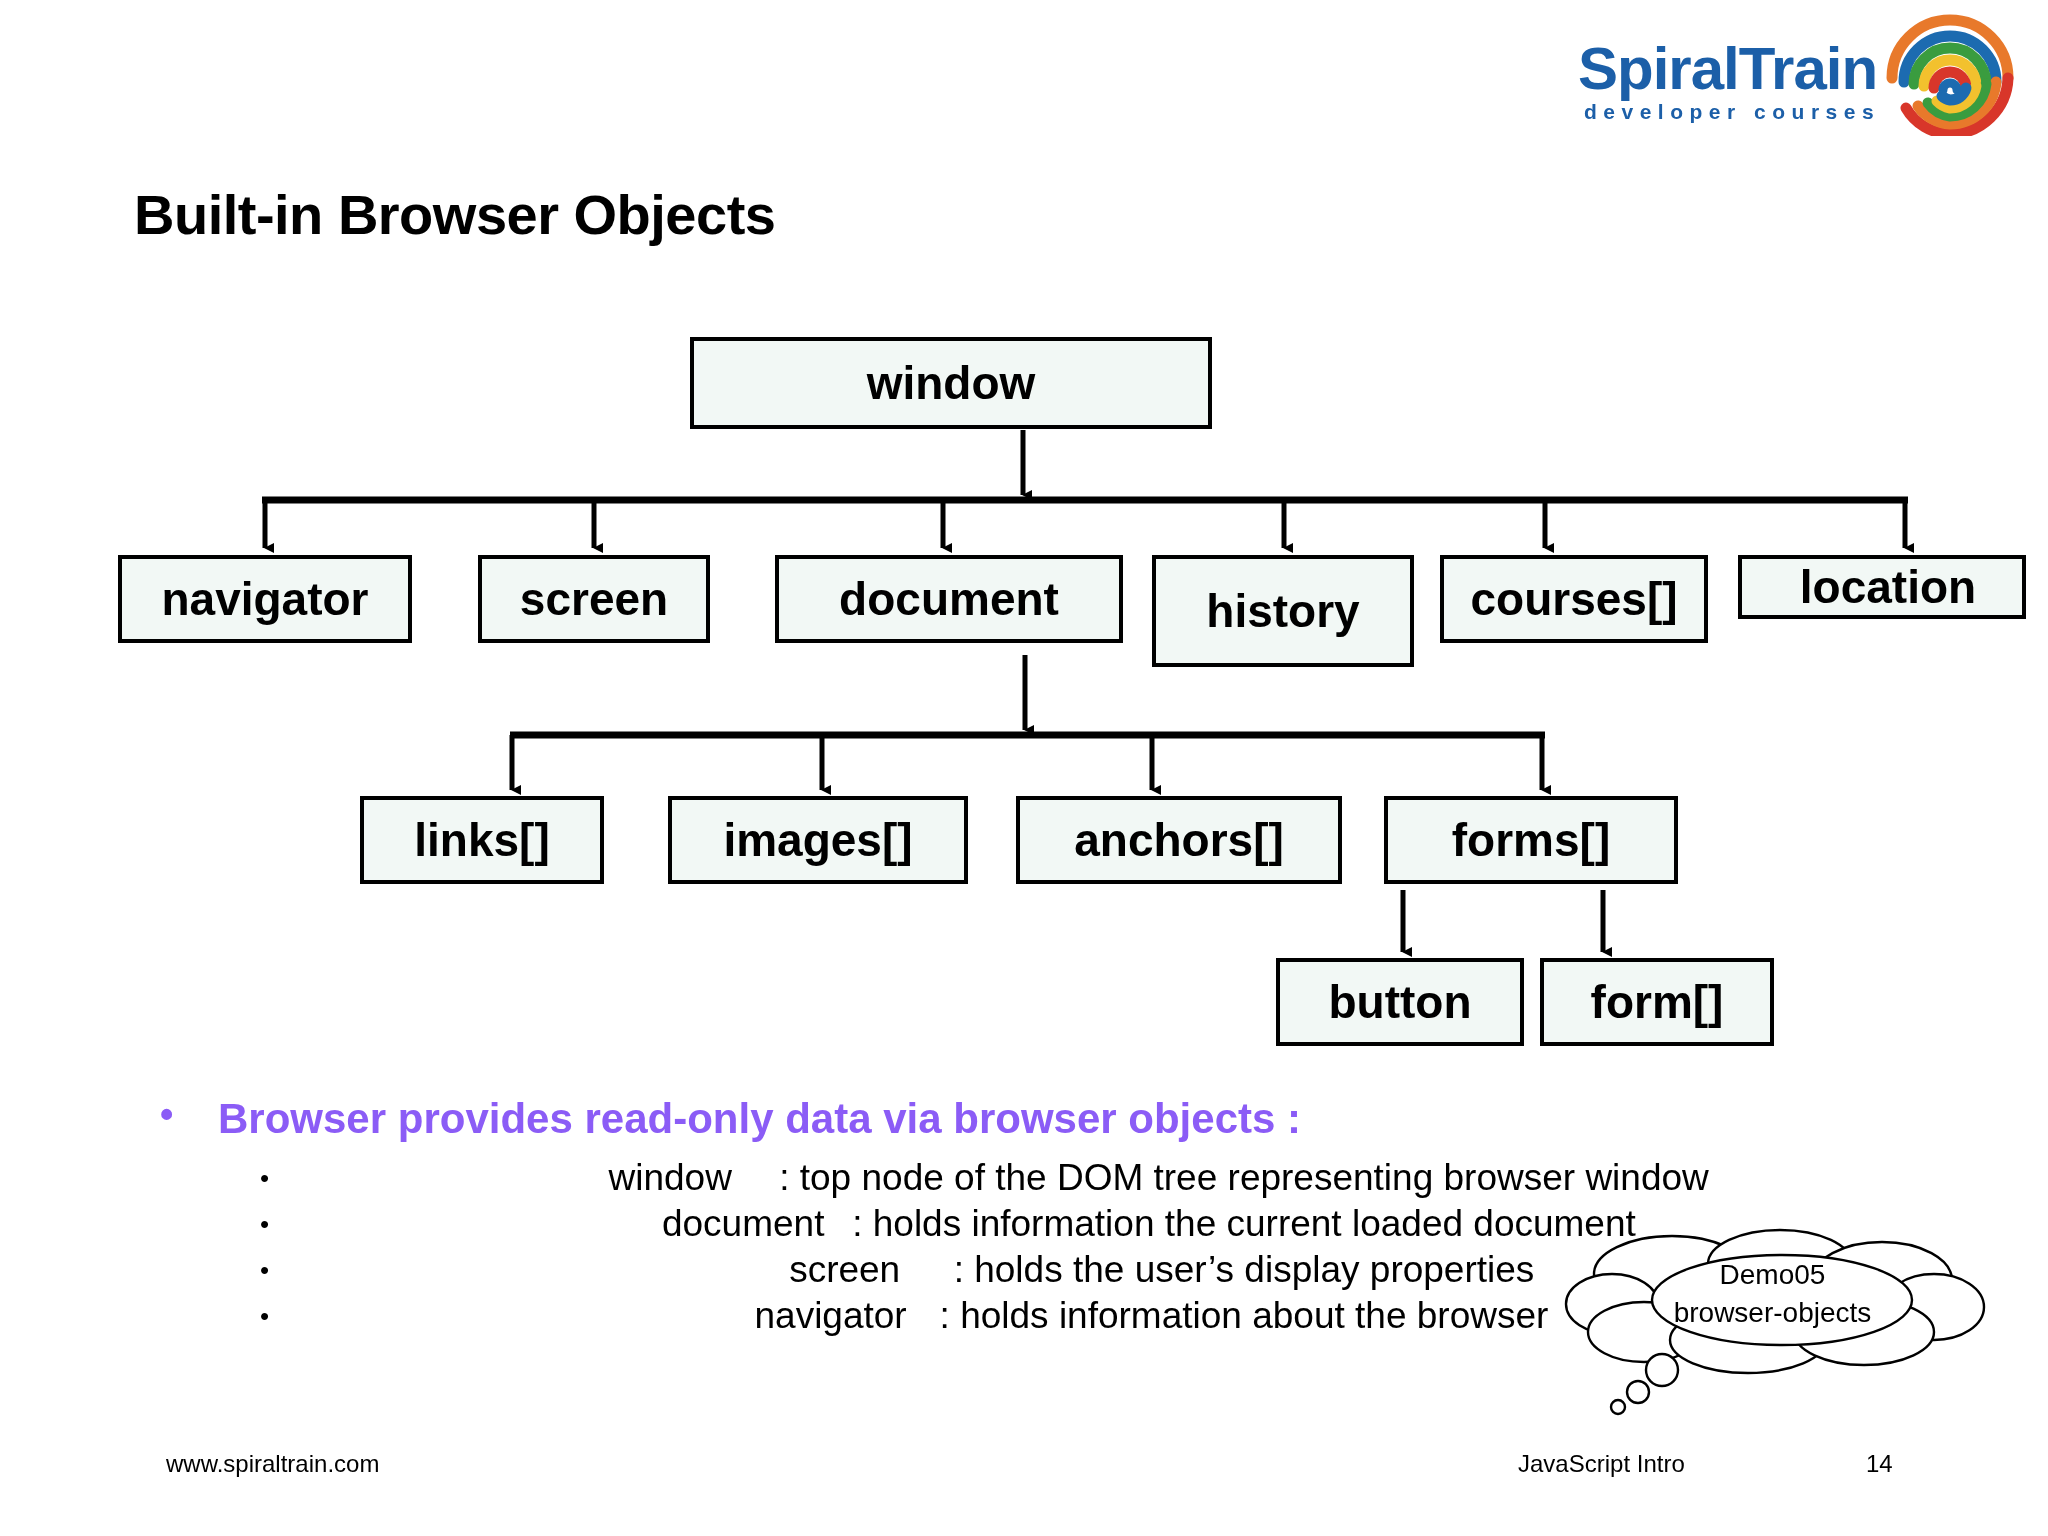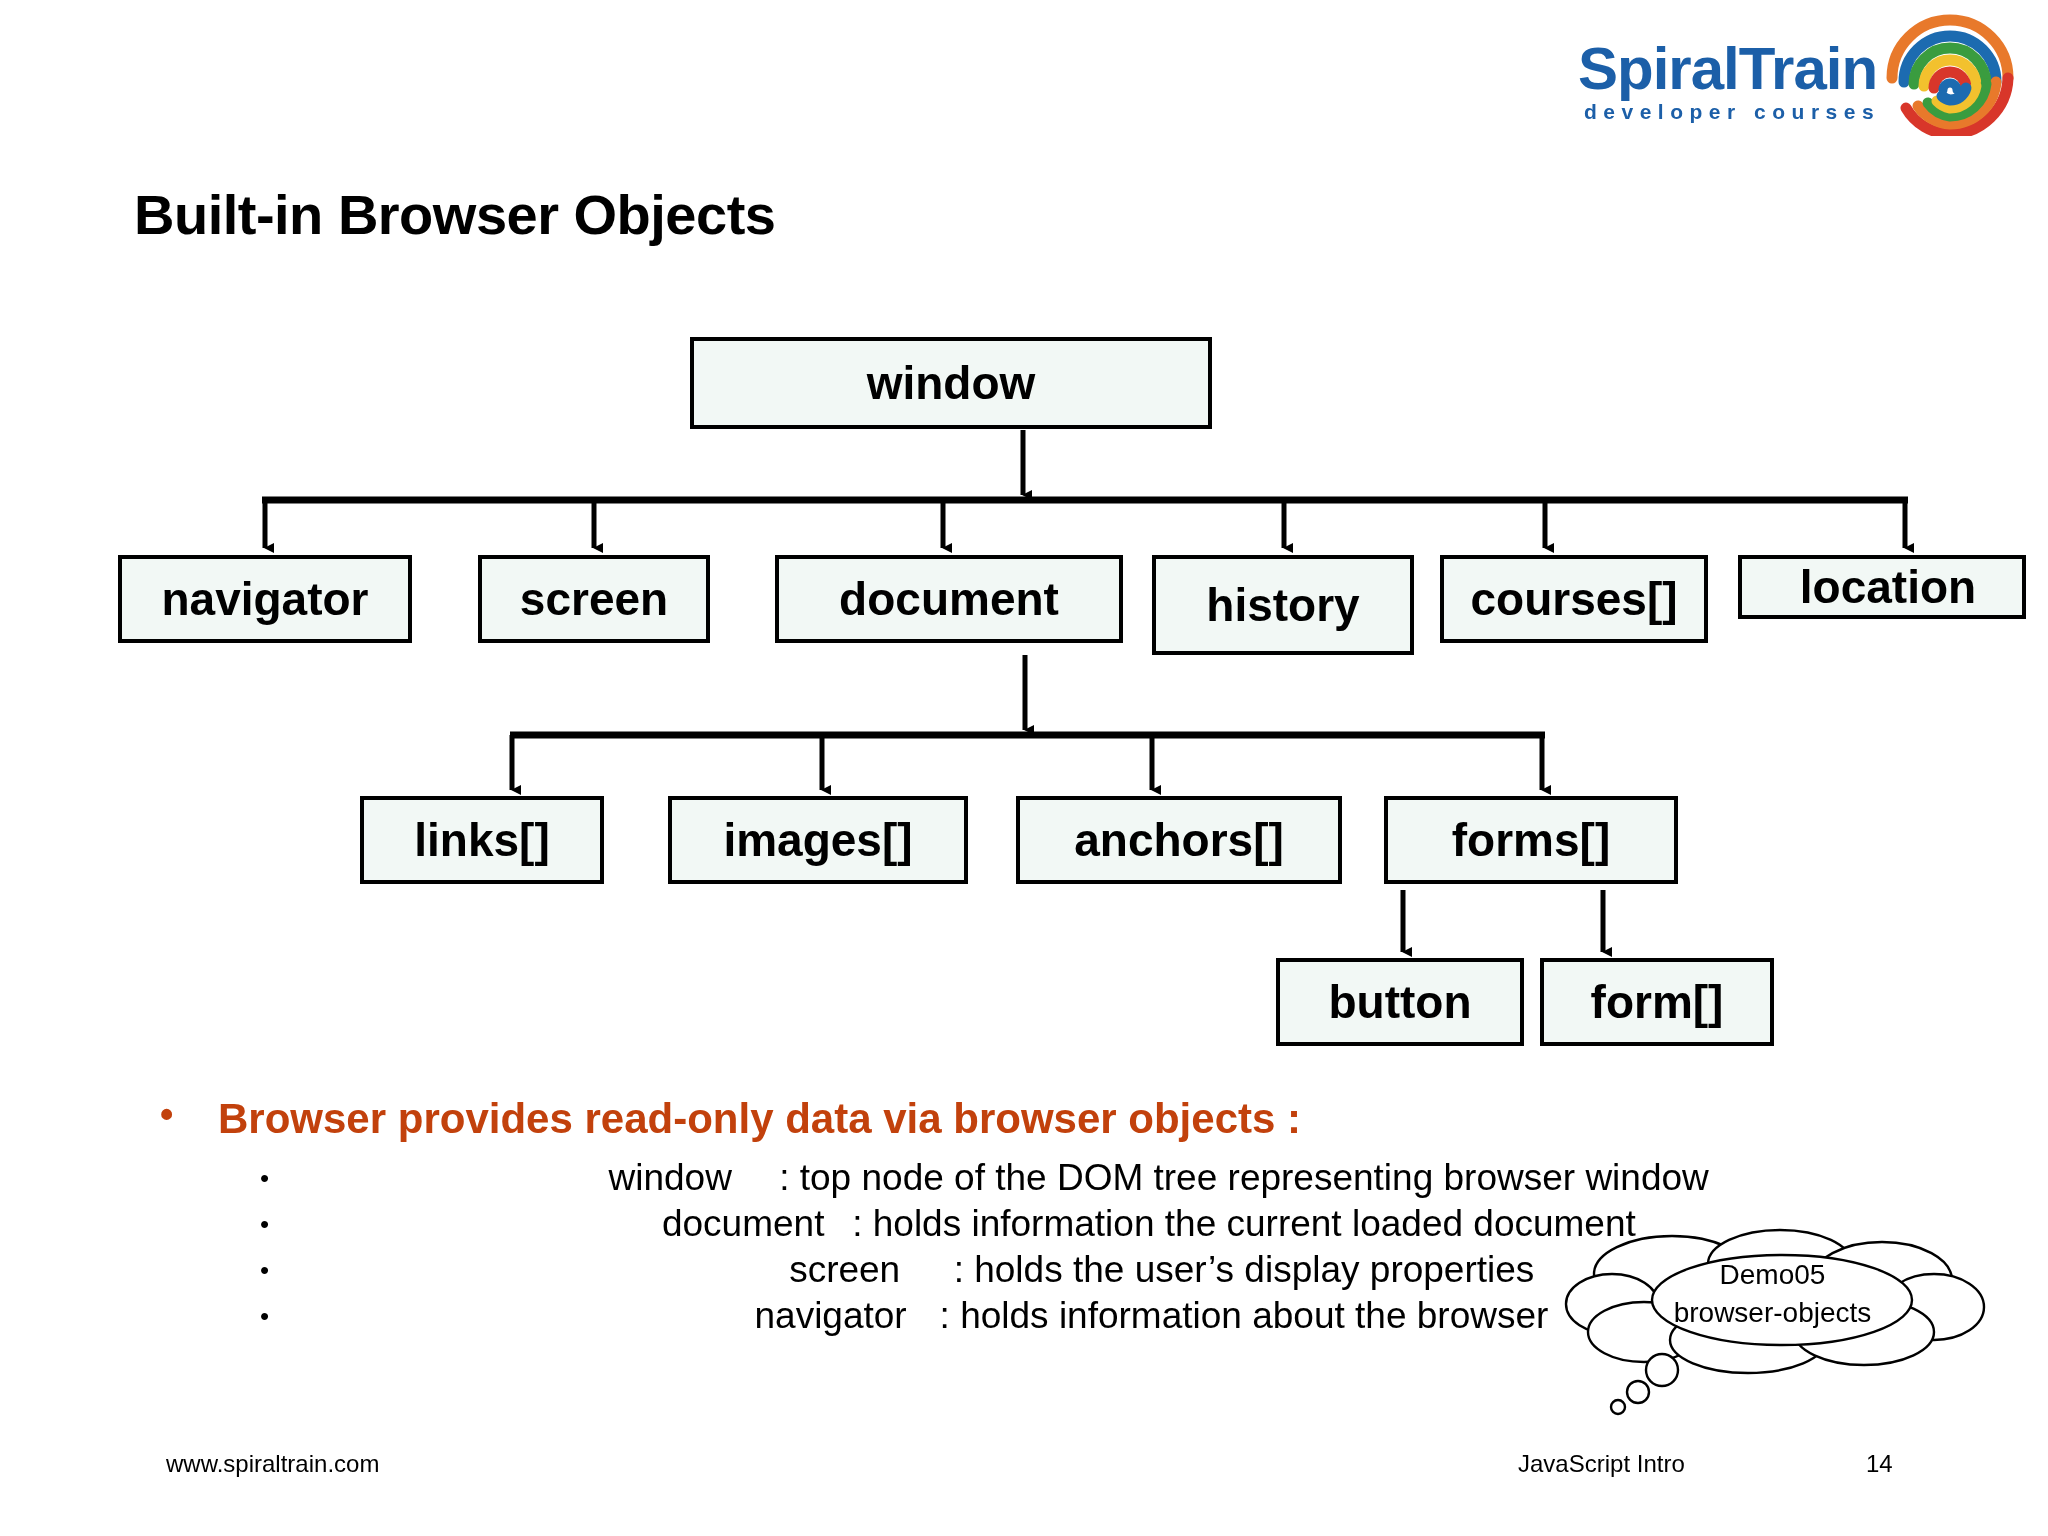--- a/index.html
+++ b/index.html
@@ -97,21 +97,21 @@
   #bullets {
     position: absolute;
     left: 160px;
     top: 1095px;
     width: 1800px;
   }
   .bullet-l1 {
     position: relative;
     font-size: 42px;
     font-weight: bold;
-    color: #c2410c;
+    color: #8b5cf6;
     white-space: nowrap;
     padding-left: 58px;
     margin-bottom: 12px;
   }
   .bullet-l1::before {
     content: "\2022";
     position: absolute;
     left: 0px;
     top: -2px;
     font-size: 38px;
@@ -228,21 +228,21 @@
       <line x1="1403" y1="890" x2="1403" y2="952" marker-end="url(#arrow)"></line>
       <line x1="1603" y1="890" x2="1603" y2="952" marker-end="url(#arrow)"></line>
     </g>
   </svg>
 
   <div class="node" style="left:690px; top:337px; width:522px; height:92px;">window</div>
 
   <div class="node" style="left:118px; top:555px; width:294px; height:88px;">navigator</div>
   <div class="node" style="left:478px; top:555px; width:232px; height:88px;">screen</div>
   <div class="node" style="left:775px; top:555px; width:348px; height:88px;">document</div>
-  <div class="node" style="left:1152px; top:555px; width:262px; height:100px;">history</div>
+  <div class="node" style="left:1152px; top:555px; width:262px; height:112px;">history</div>
   <div class="node" style="left:1440px; top:555px; width:268px; height:88px;">courses[]</div>
   <div class="node" style="left:1738px; top:555px; width:288px; height:64px;padding-left:12px;">location</div>
 
   <div class="node" style="left:360px; top:796px; width:244px; height:88px;">links[]</div>
   <div class="node" style="left:668px; top:796px; width:300px; height:88px;">images[]</div>
   <div class="node" style="left:1016px; top:796px; width:326px; height:88px;">anchors[]</div>
   <div class="node" style="left:1384px; top:796px; width:294px; height:88px;">forms[]</div>
 
   <div class="node" style="left:1276px; top:958px; width:248px; height:88px;">button</div>
   <div class="node" style="left:1540px; top:958px; width:234px; height:88px;">form[]</div>

